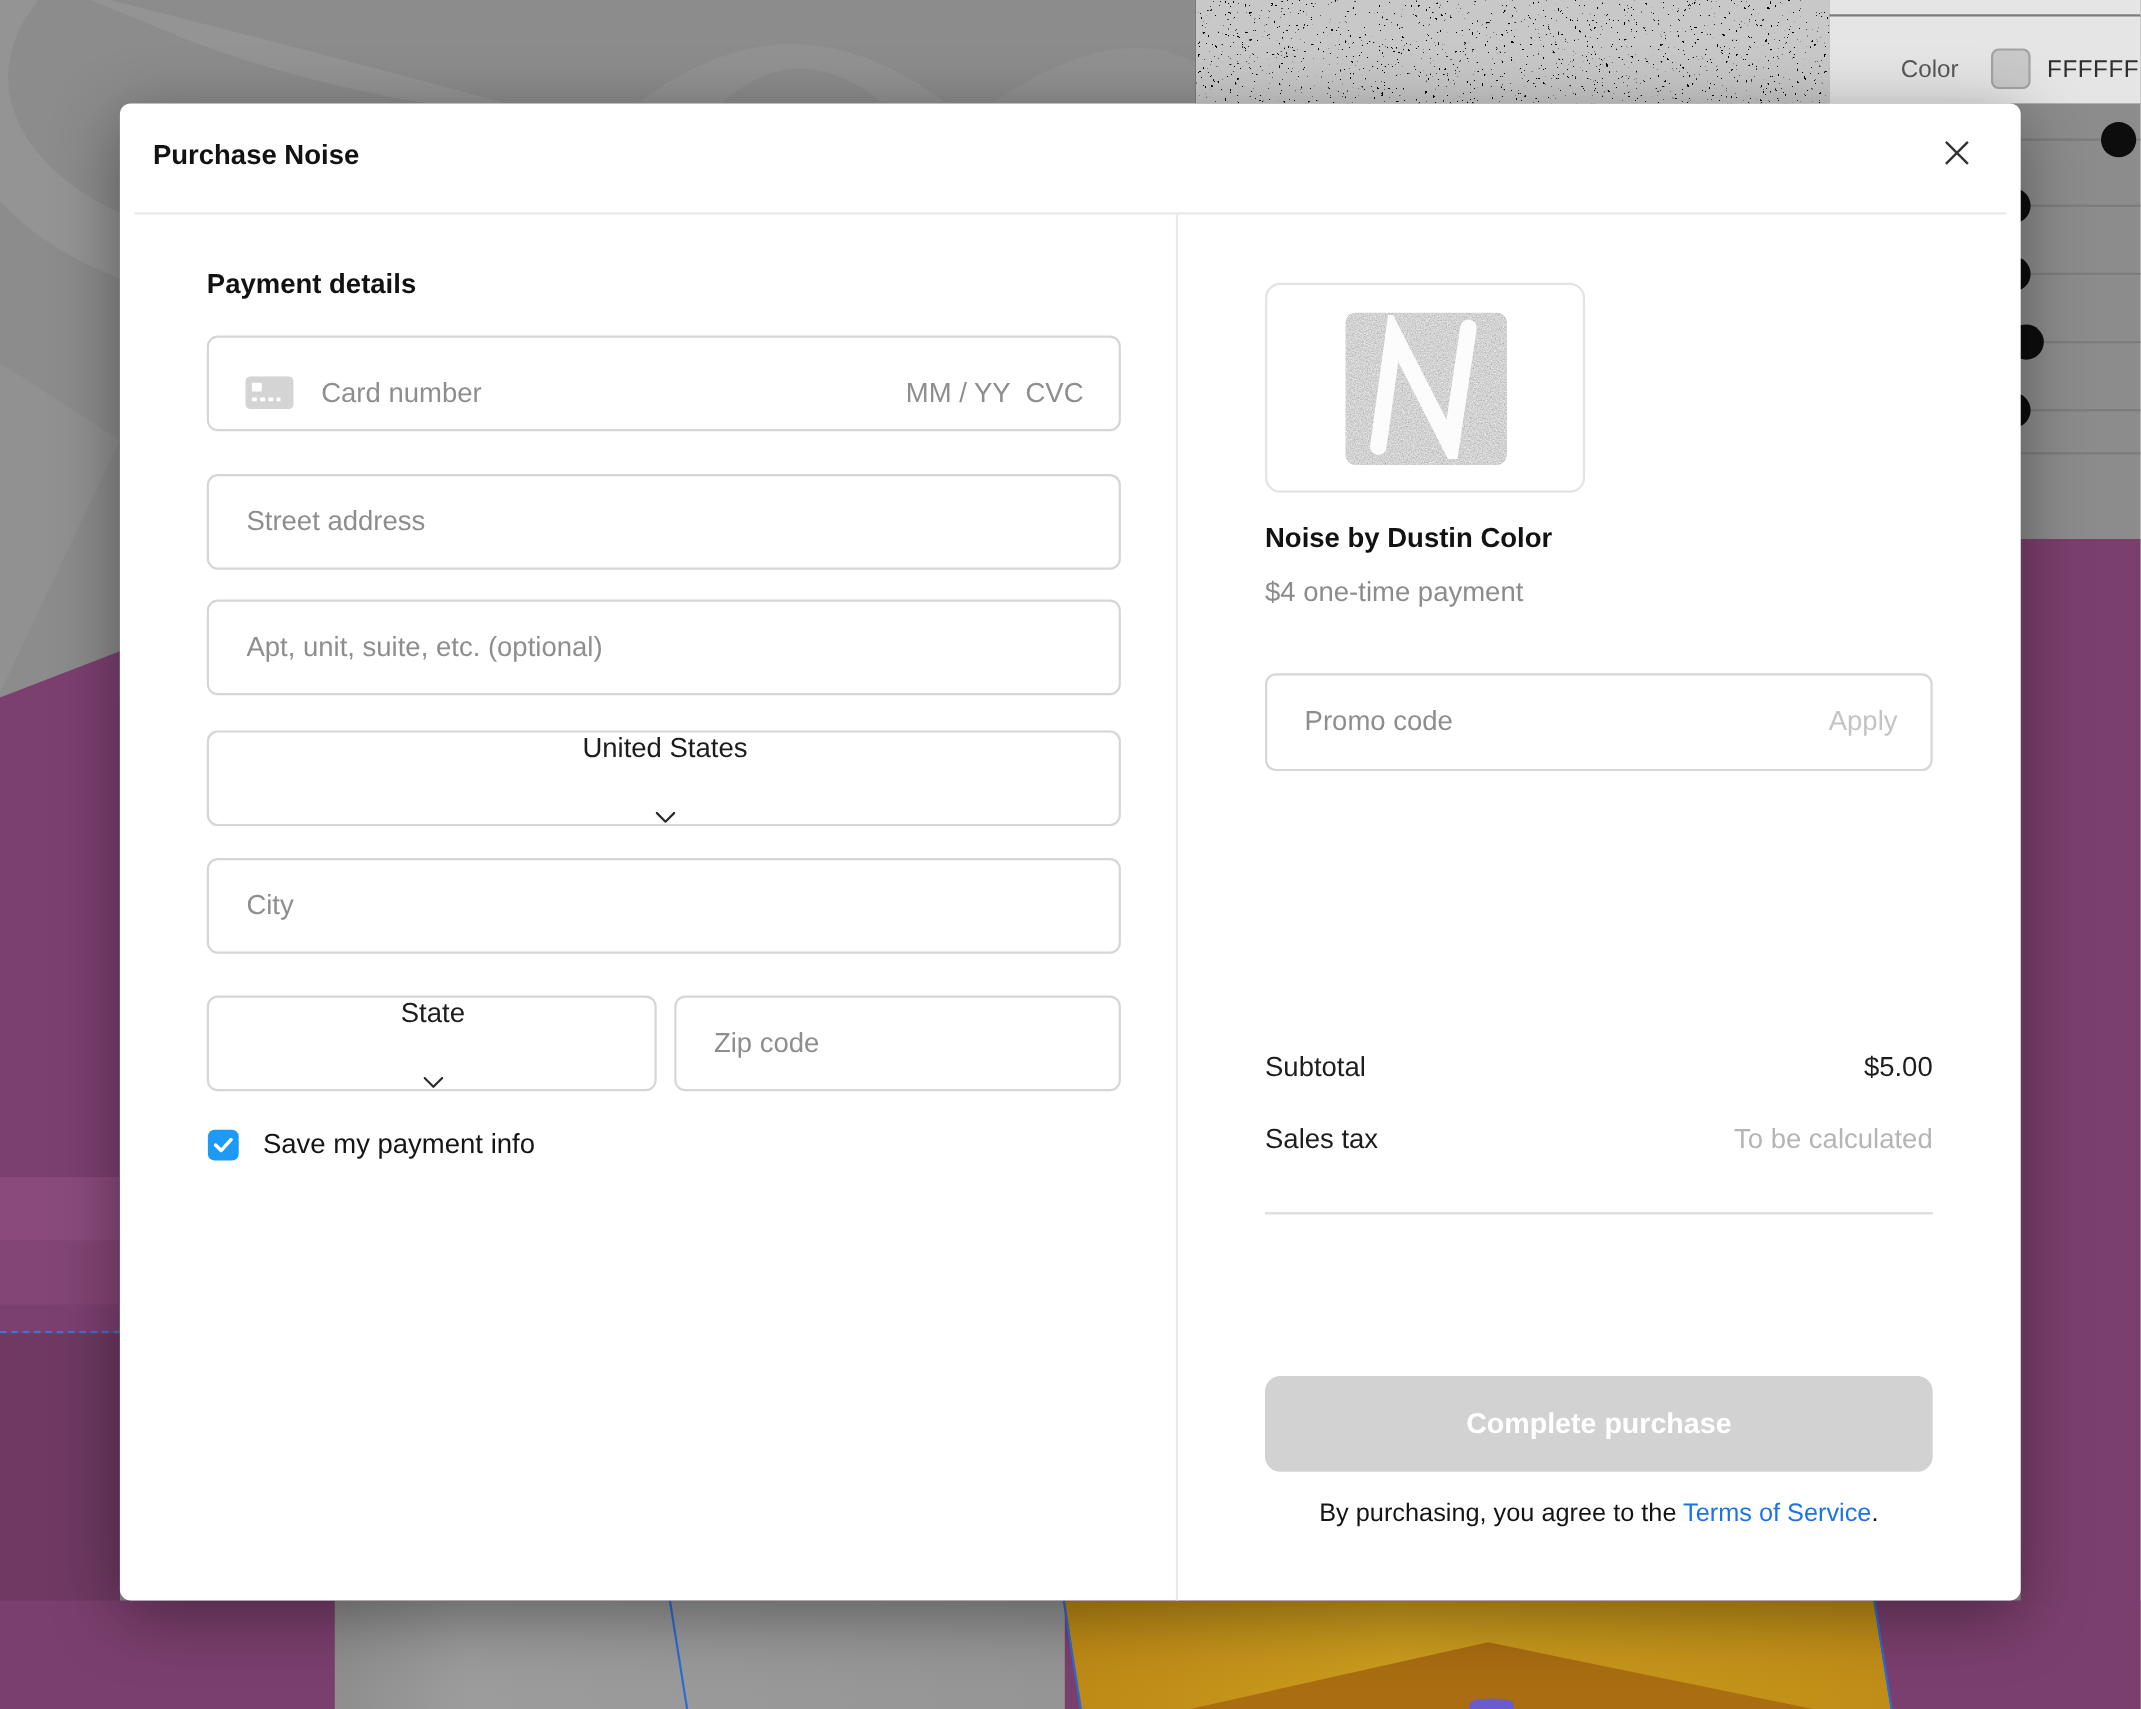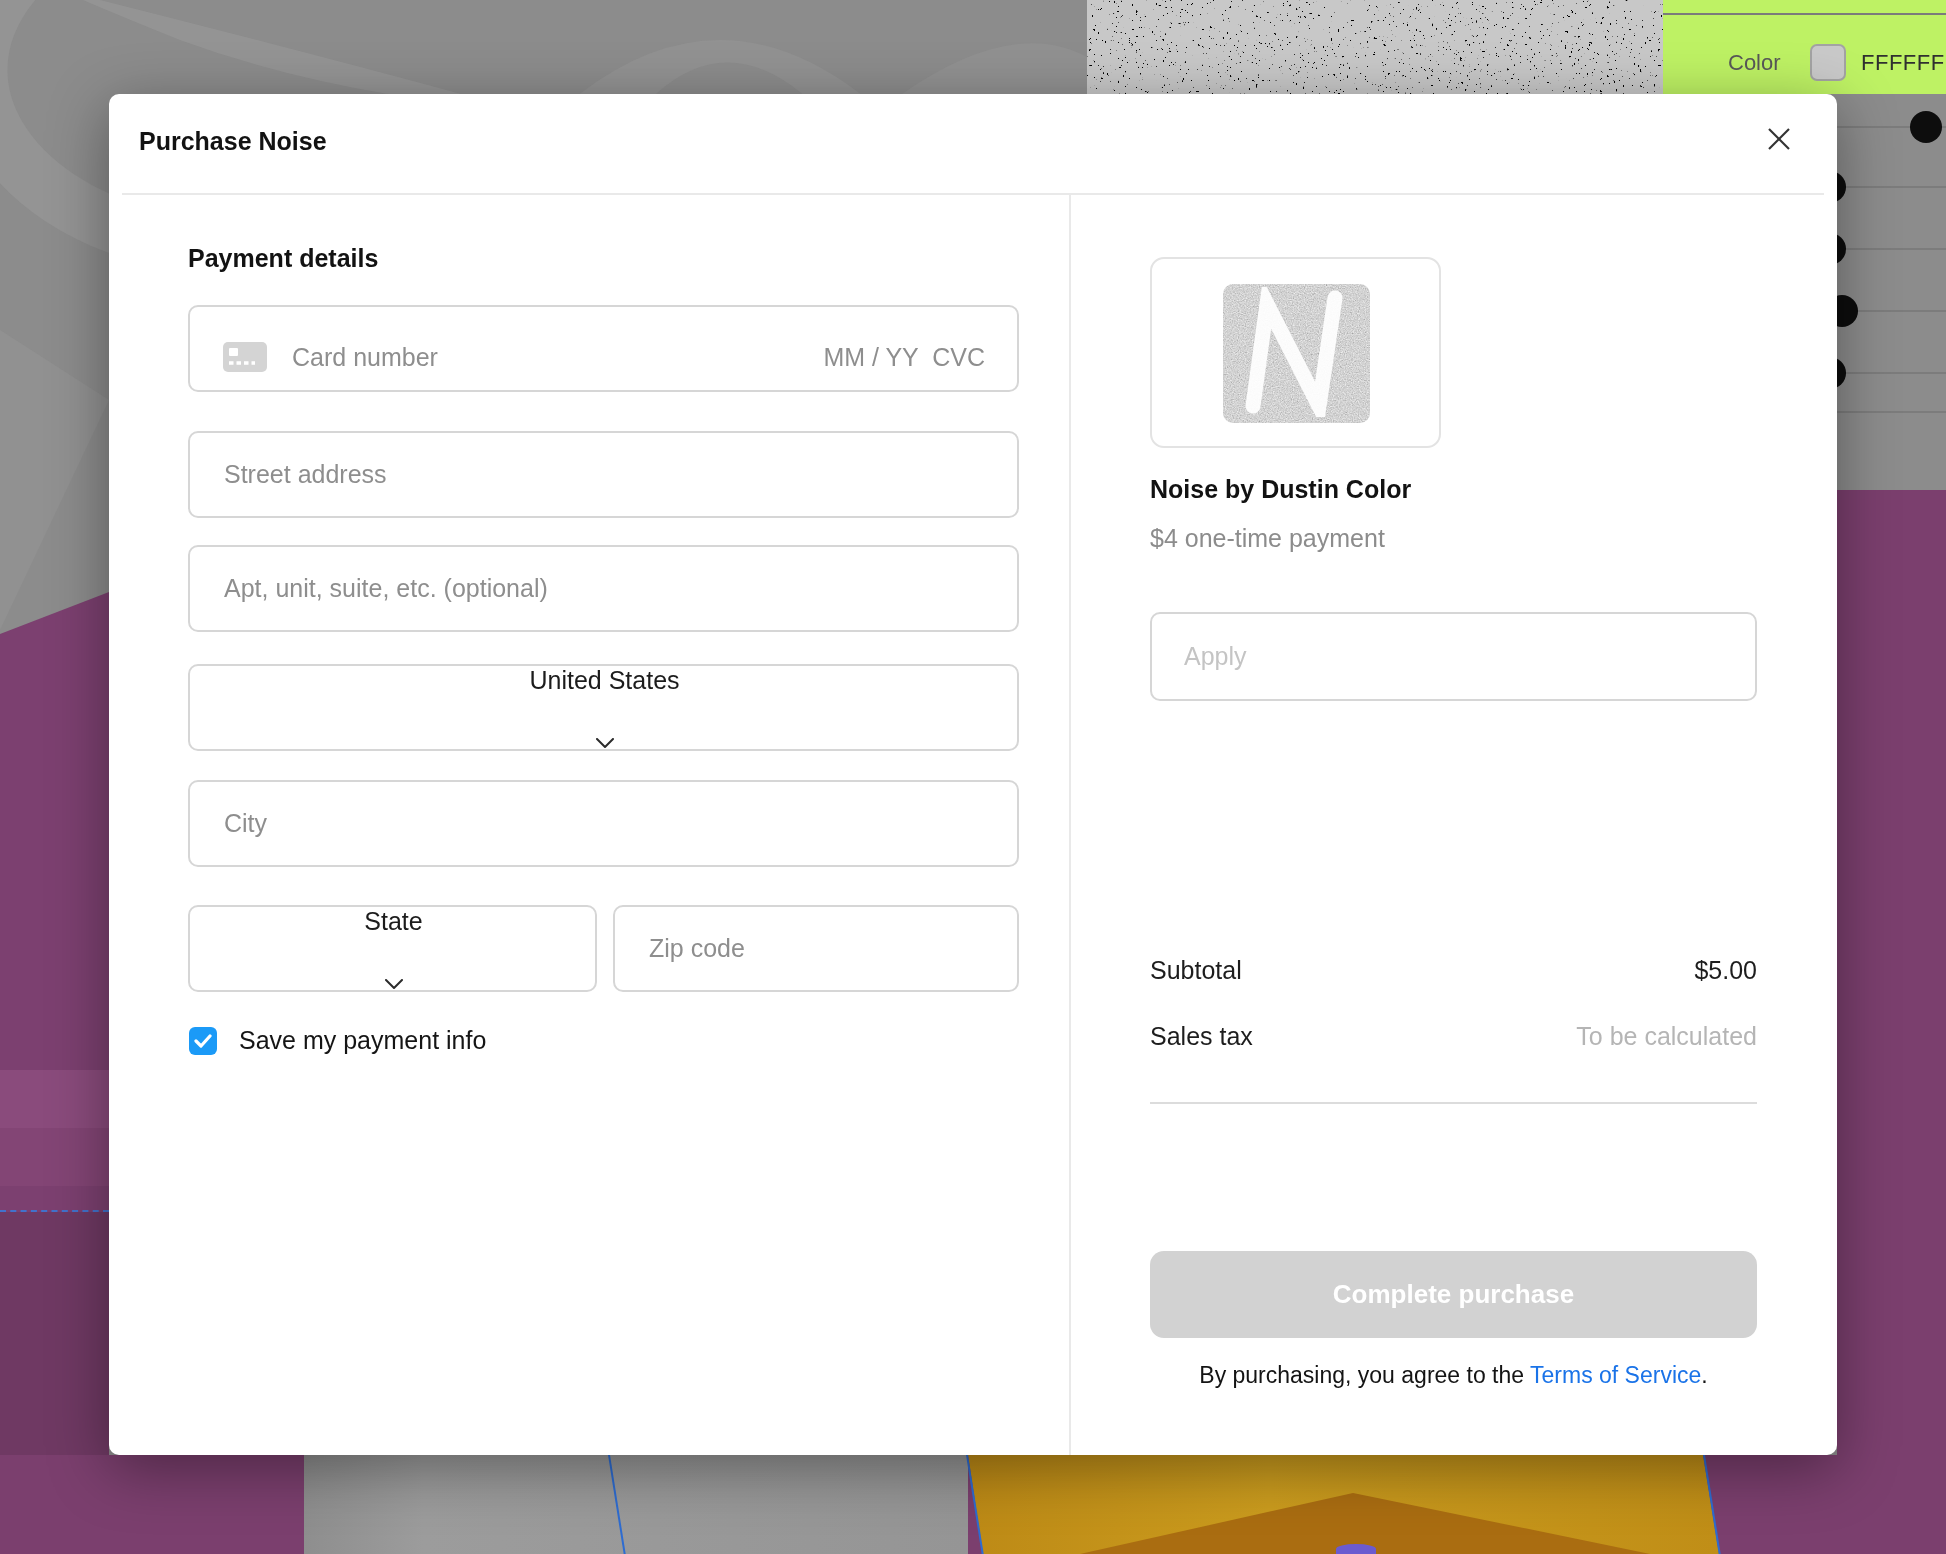--- a/index.html
+++ b/index.html
@@ -9,21 +9,21 @@
     font-family:"Liberation Sans","DejaVu Sans",sans-serif;
     -webkit-font-smoothing:antialiased;
   }
   .abs{position:absolute;}
 
   
   #bg-curves{left:0;top:0;width:1092px;height:94px;}
   #noise-banner{left:1087px;top:0;width:576px;height:94px;background:#000;}
   #noise-banner svg{display:block;}
 
-  #panel-top-right{left:1663px;top:0;width:283px;height:94px;background:#bef264;}
+  #panel-top-right{left:1663px;top:0;width:283px;height:94px;background:#e5e5e5;}
   #panel-topline{left:0;top:13px;width:283px;height:2px;background:#7b7b7b;position:absolute;}
   #color-row{position:absolute;left:0;top:38px;width:283px;height:50px;}
   #color-label{position:absolute;left:65px;top:12px;font-size:22px;color:#585858;}
   #color-swatch{position:absolute;left:147px;top:6px;width:36px;height:37px;border-radius:7px;
     background:#c9c9c9;border:2px solid #a3a3a3;box-sizing:border-box;}
   #color-value{position:absolute;left:198px;top:12px;font-size:22px;color:#2f2f2f;letter-spacing:.5px;}
 
   .slider-line{position:absolute;left:1837px;width:109px;height:2px;background:#7c7c7c;}
   .knob{position:absolute;width:32px;height:32px;border-radius:50%;background:#0d0d0d;}
 
@@ -259,20 +259,21 @@
         </defs>
         <rect width="147" height="139" filter="url(#grain)"></rect>
         <path d="M30 122 L44 20 L96 122 L112 14" fill="none" stroke="#ffffff" stroke-width="15" stroke-linecap="round" stroke-linejoin="miter" opacity="0.92" filter="url(#soft)"></path>
       </svg>
     </div>
   </div>
   <div id="product-name">Noise by Dustin Color</div>
   <div id="product-price">$4 one-time payment</div>
 
   <div class="field" id="promo-field">
+    <input type="text" placeholder="Promo code" style="">
     <button id="apply-btn">Apply</button>
   </div>
 
   <div class="sum-row" id="row-subtotal">
     <span class="sum-label">Subtotal</span>
     <span class="sum-value">$5.00</span>
   </div>
   <div class="sum-row" id="row-salestax">
     <span class="sum-label">Sales tax</span>
     <span class="sum-value">To be calculated</span>

